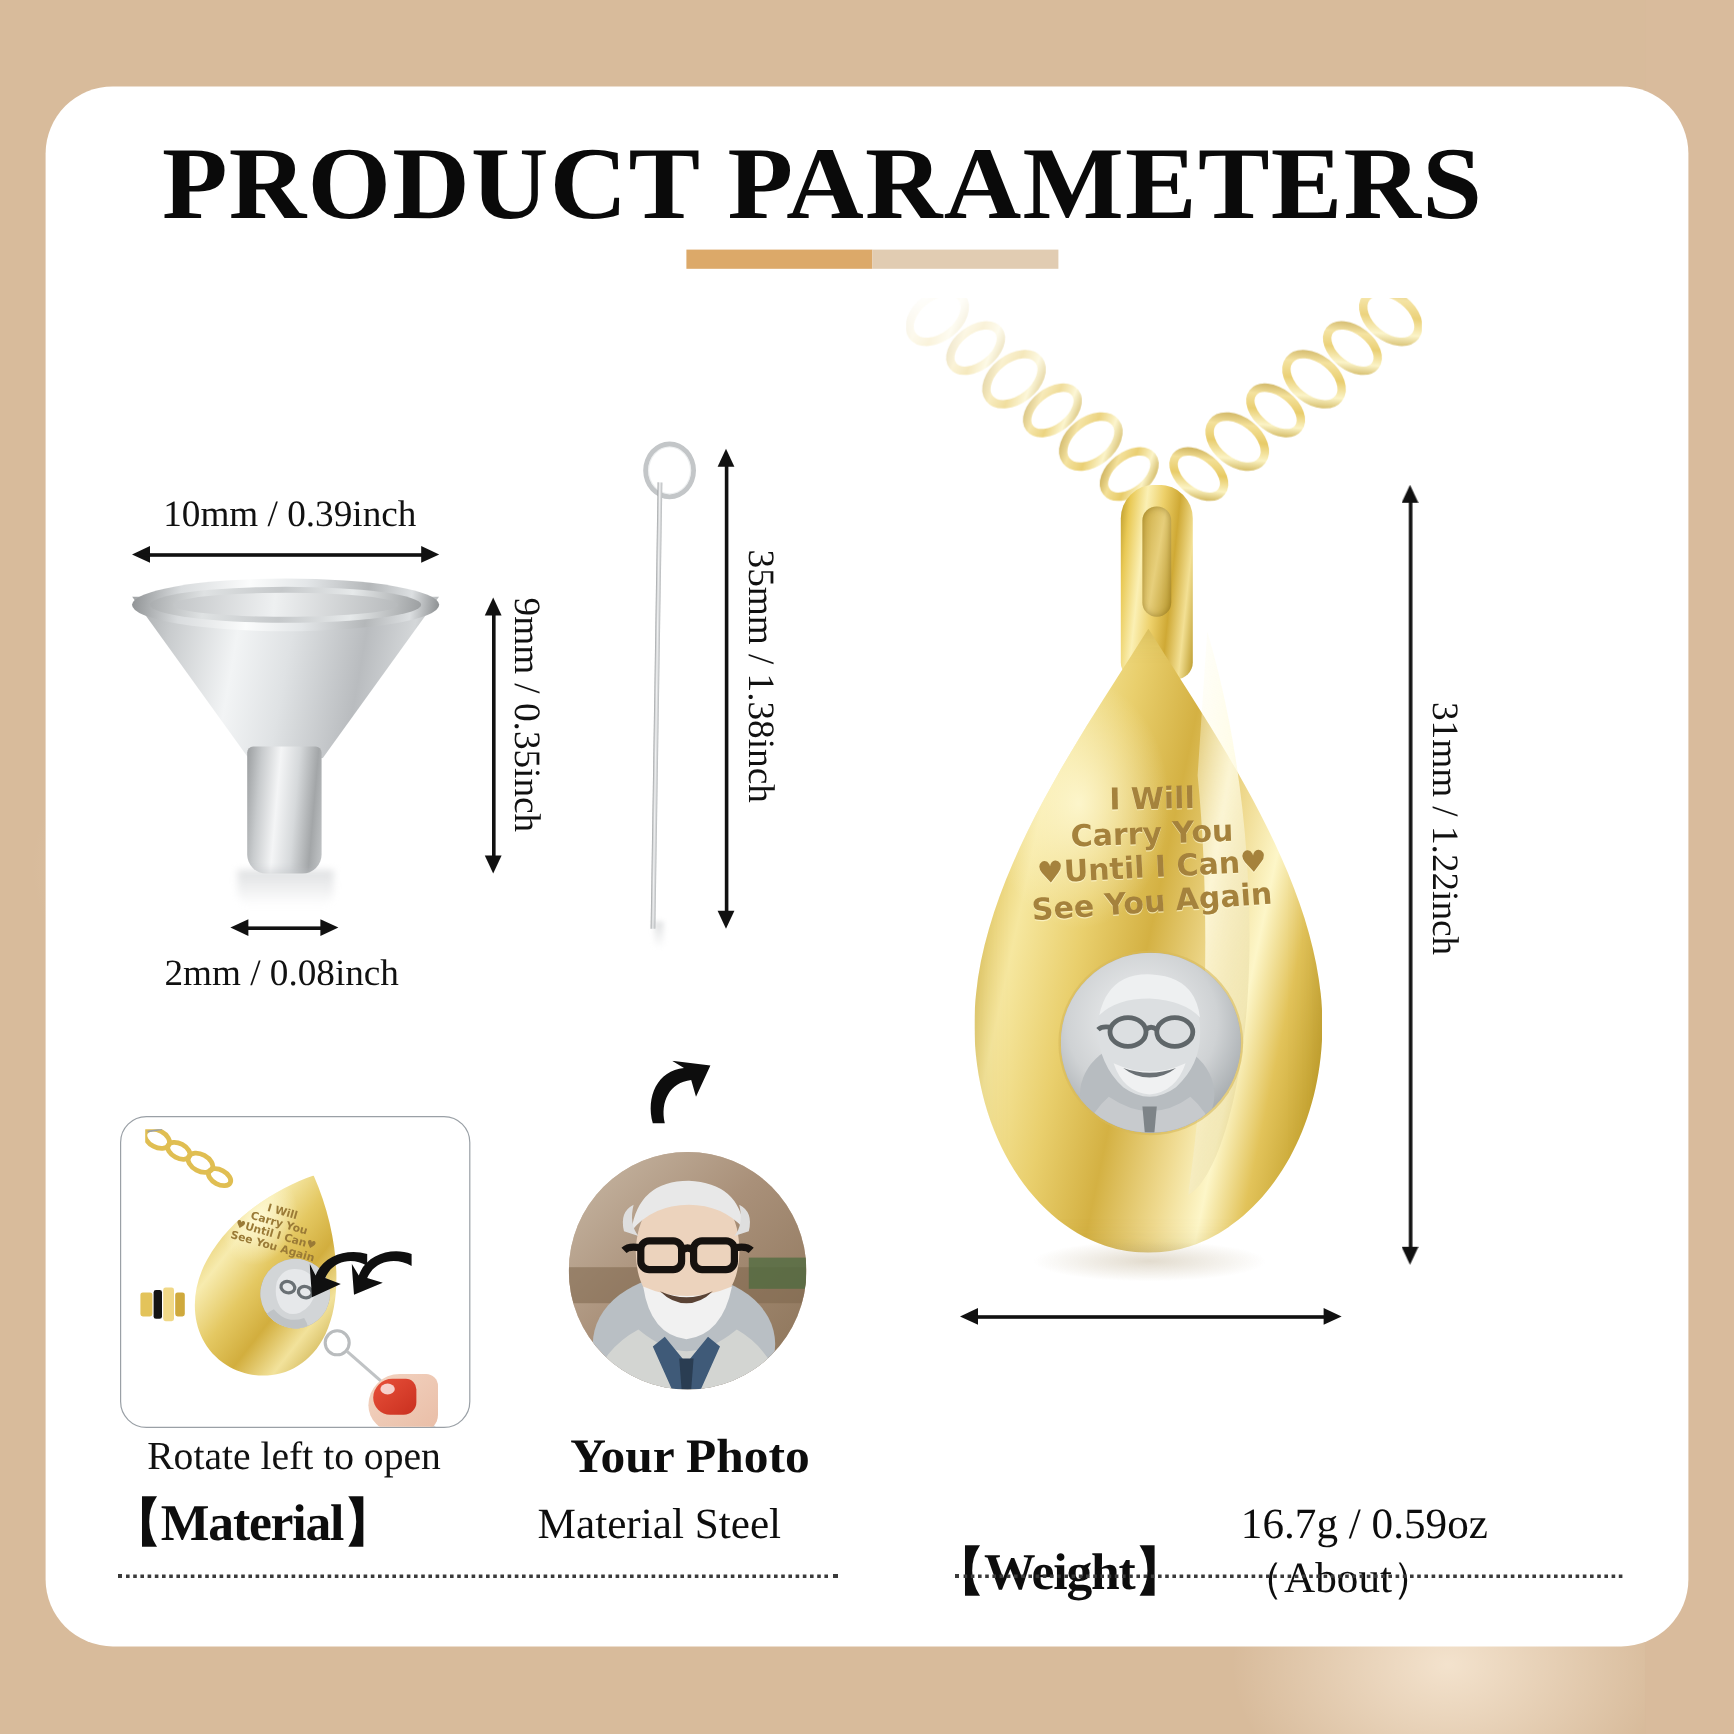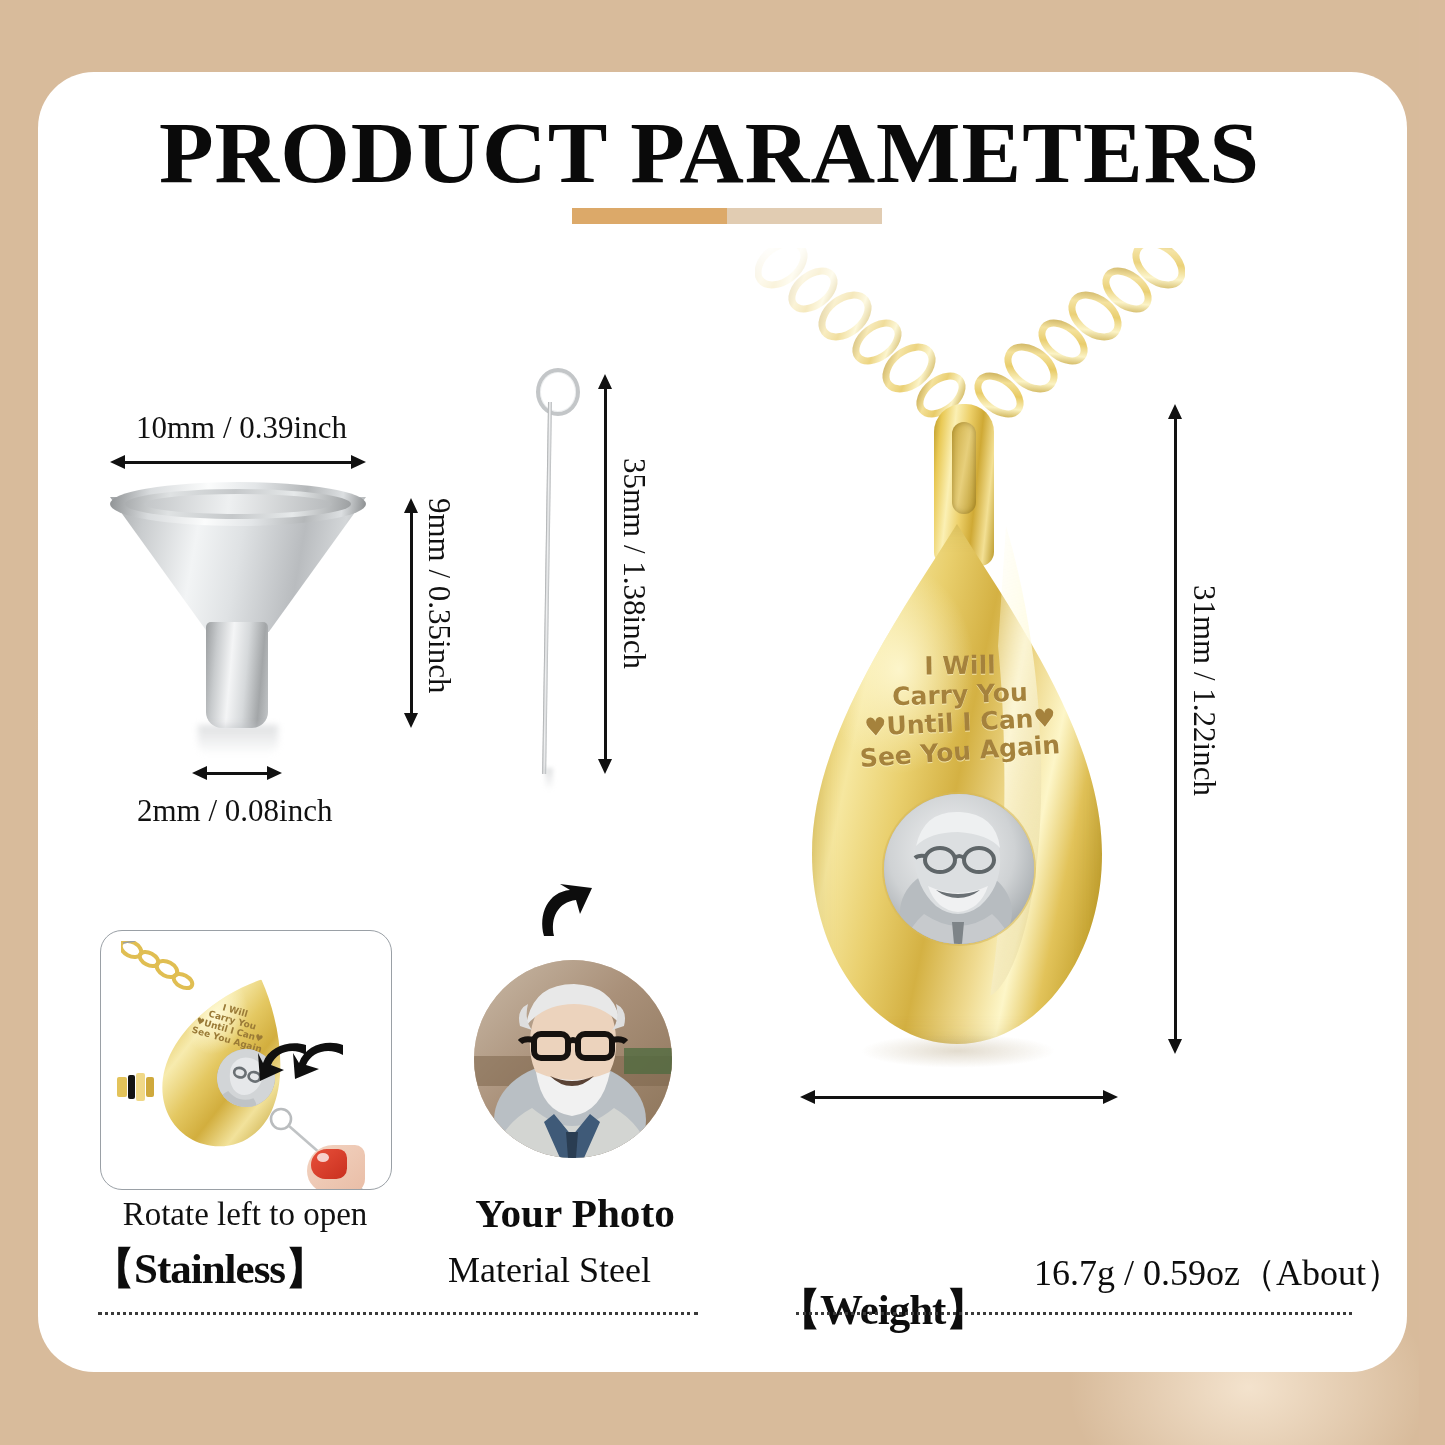--- a/index.html
+++ b/index.html
@@ -1,21 +1,21 @@
 <!DOCTYPE html>
 <html><head>
 <meta charset="utf-8">
 <style>
   html,body{margin:0;padding:0;}
   body{
     width:1445px;height:1445px;overflow:hidden;
     font-family:"Liberation Serif","DejaVu Serif",serif;
     background:#d9bb9c;
   }
-  .stage{position:relative;width:1371px;height:1445px;padding-left:48px;}
+  .stage{position:relative;width:1371px;height:1445px;}
 
   
   .bg{position:absolute;inset:0;
       background:
         radial-gradient(ellipse 520px 360px at 94% 4%, rgba(255,246,232,.95) 0%, rgba(255,246,232,0) 62%),
         radial-gradient(ellipse 420px 300px at 4% 2%,  rgba(236,213,190,.85) 0%, rgba(236,213,190,0) 65%),
         radial-gradient(ellipse 560px 420px at 97% 58%, rgba(255,240,220,.78) 0%, rgba(255,240,220,0) 60%),
         radial-gradient(ellipse 500px 380px at 50% 103%, rgba(224,190,158,.85) 0%, rgba(224,190,158,0) 62%),
         radial-gradient(ellipse 380px 300px at 2% 92%, rgba(214,181,150,.8) 0%, rgba(214,181,150,0) 62%),
         linear-gradient(150deg,#ddbf9f 0%,#d6b header 30%,#d9bd9d 55%,#cfae8e 100%);
@@ -403,21 +403,21 @@
       </g>
       <path d="M62 112 Q98 128 136 112 Q128 152 98 156 Q68 152 62 112Z" fill="#f1f1f1"></path>
       <path d="M76 116 Q98 126 120 116 Q110 126 98 126 Q86 126 76 116Z" fill="#5a4335"></path>
       <path d="M58 148 Q80 166 98 166 Q118 166 140 148 Q168 164 178 198 L18 198 Q28 164 58 148Z" fill="#d3d5d2"></path>
       <path d="M80 154 L98 176 L116 154 L126 162 L110 198 L86 198 L70 162Z" fill="#3f5a78"></path>
       <path d="M92 172 L104 172 L102 198 L94 198Z" fill="#2a3d52"></path>
     </svg>
   </div>
   <div class="yp-cap">Your Photo</div>
 
-  <div class="ftr ftr-key" style="left:92px;top:1240px;">【Stainless】</div>
+  <div class="ftr ftr-key" style="left:92px;top:1240px;">【Material】</div>
   <div class="ftr ftr-val" style="left:448px;top:1249px;">Material Steel</div>
   <div class="dots" style="left:98px;top:1312px;width:600px;"></div>
 
   <div class="ftr ftr-key" style="left:778px;top:1240px;margin-top:41px;">【Weight】</div>
   <div class="ftr ftr-val" style="left:1000px;top:1249px;margin-left:34px;">16.7g / 0.59oz（About）</div>
   <div class="dots" style="left:796px;top:1312px;width:556px;"></div>
 
 </div>
 
 </body></html>

